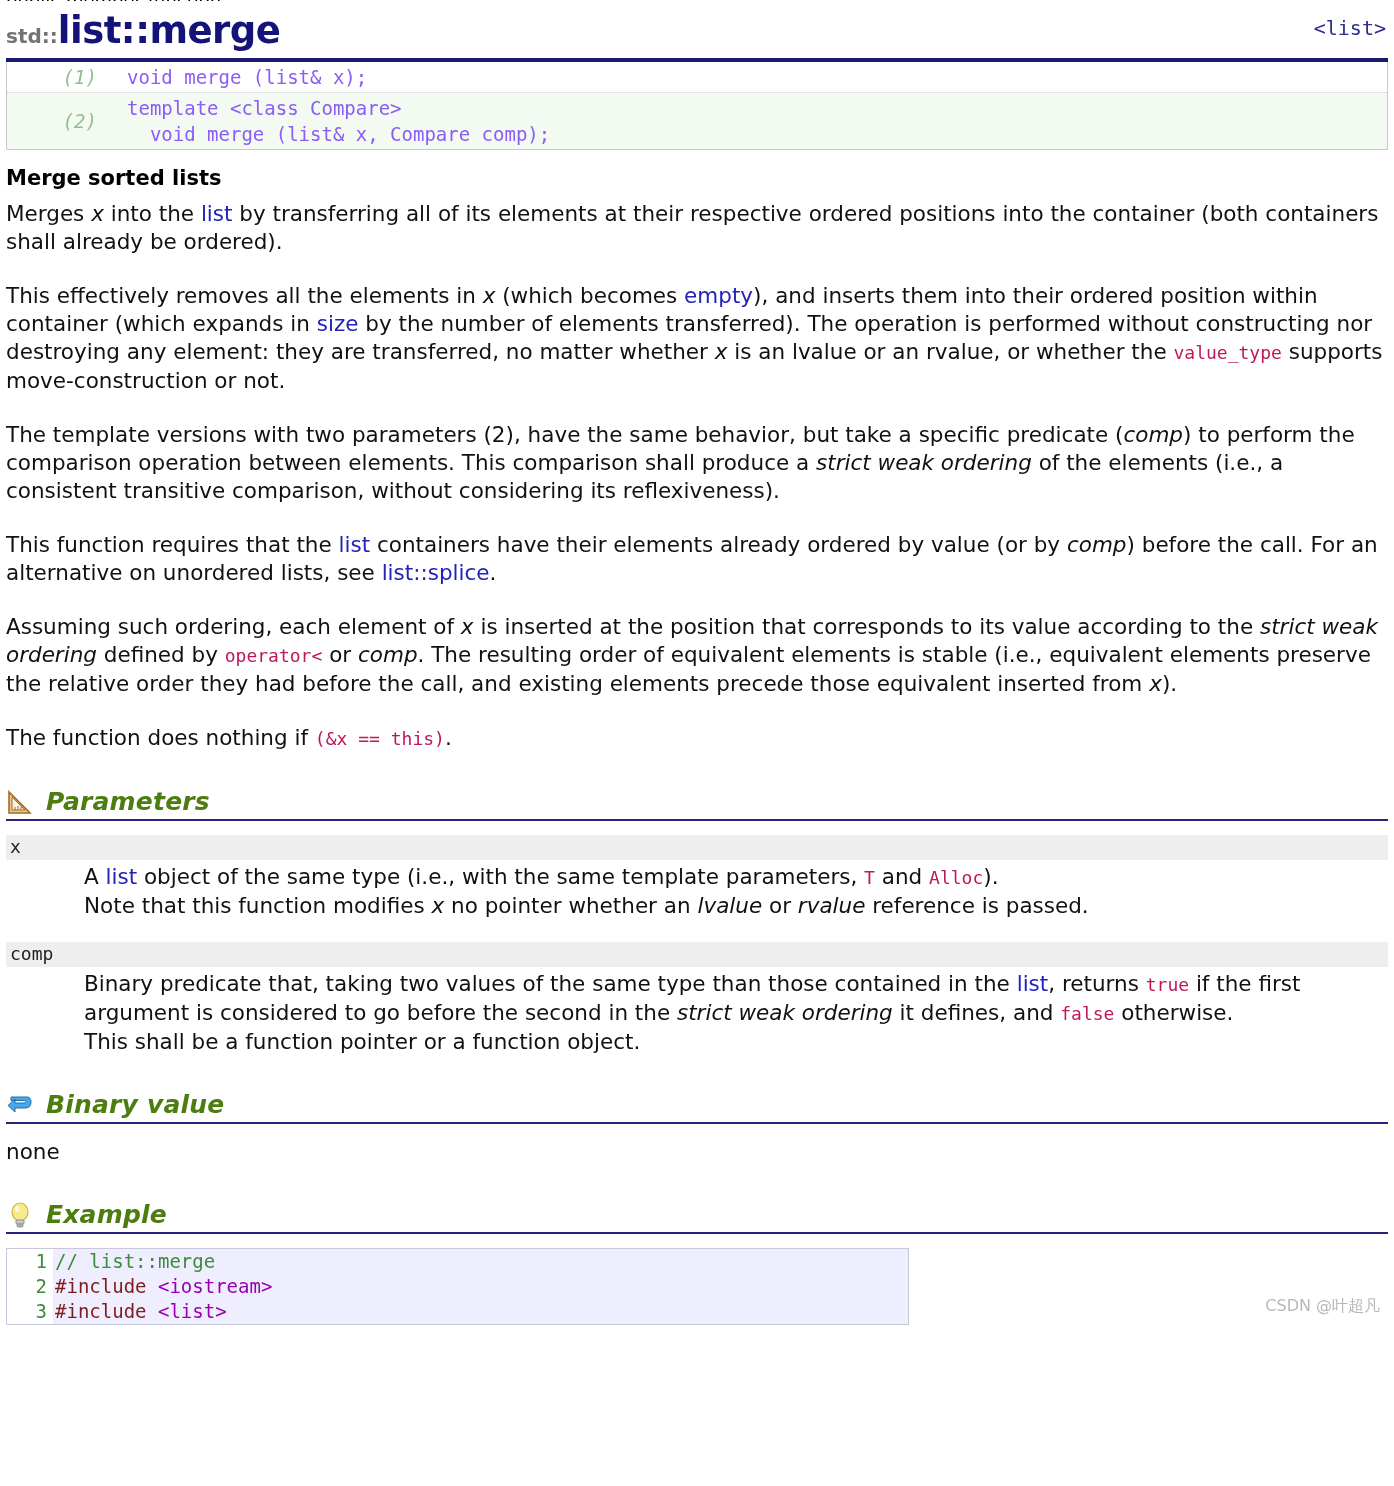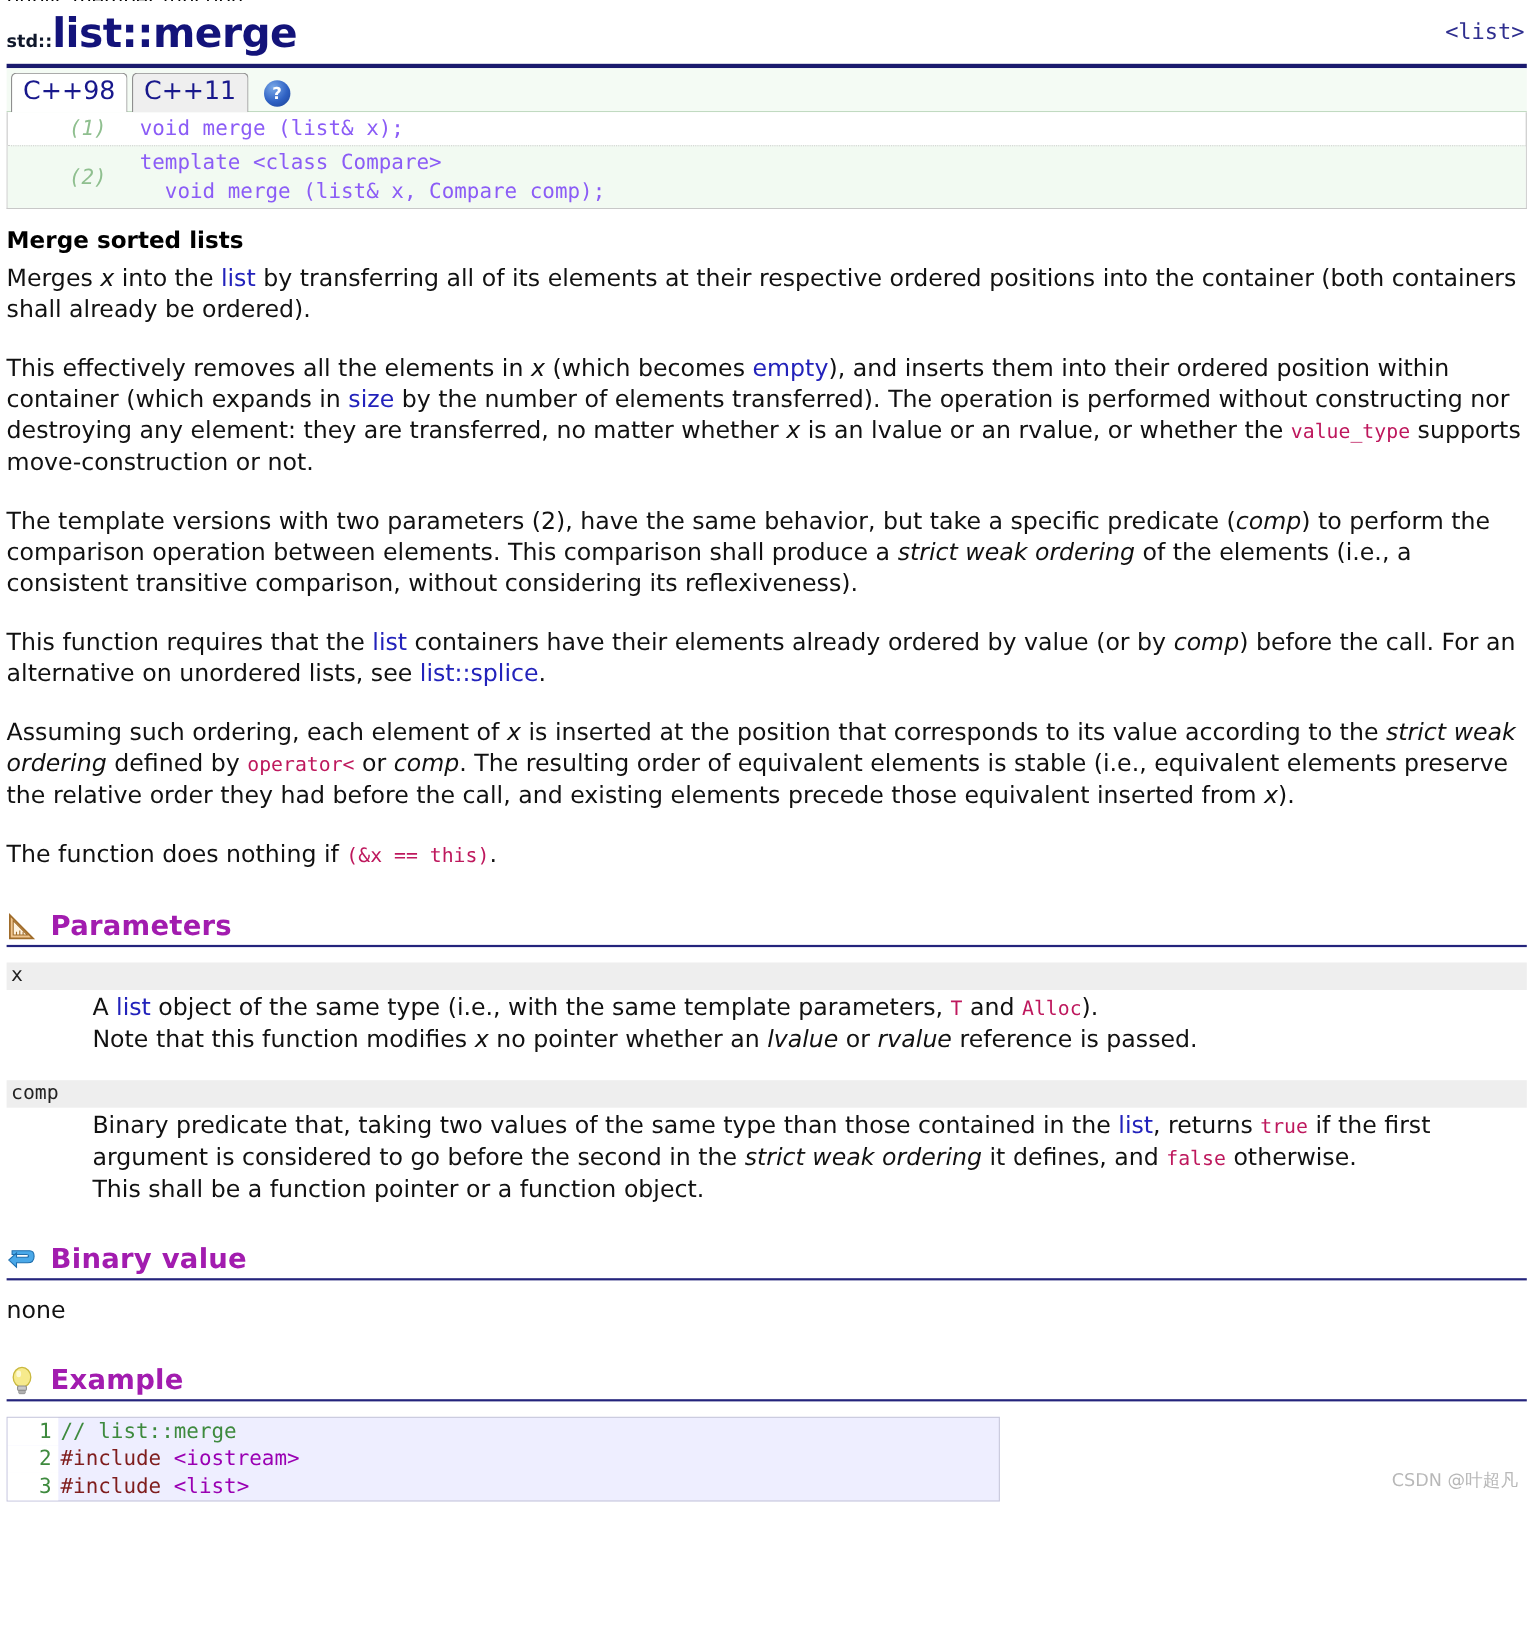--- a/index.html
+++ b/index.html
@@ -39,22 +39,22 @@
   }
   h1.title {
     margin: 0;
     font-size: 37px;
     font-weight: bold;
     line-height: 42px;
     color: #13137a;
     letter-spacing: -0.5px;
   }
   h1.title .ns {
-    font-size: 16px;
-    color: #0f172a;
+    font-size: 20px;
+    color: #737373;
     font-weight: bold;
     letter-spacing: 0;
   }
   .headerfile {
     position: absolute;
     right: 2px;
     top: 6px;
     font-family: "DejaVu Sans Mono", monospace;
     font-size: 20px;
     color: #2e2e8f;
@@ -183,23 +183,24 @@
   .sechead {
     display: flex;
     align-items: center;
     gap: 12px;
     padding-bottom: 3px;
   }
   .sechead h3 {
     margin: 0;
     font-size: 25px;
     font-weight: bold;
-    color: #a21caf;
+    color: #4d7c0f;
     font-family: "DejaVu Sans", sans-serif;
     letter-spacing: 0.2px;
+    font-style: italic;
   }
   .sec-rule {
     border: 0;
     border-top: 2px solid #24247c;
     margin: 0 0 14px 0;
   }
   .secicon {
     width: 28px;
     height: 28px;
     flex: 0 0 28px;
@@ -277,25 +278,20 @@
 
   <div class="kindline">public member function</div>
 
   <div class="titlerow">
     <h1 class="title"><span class="ns">std::</span><span>list::merge</span></h1>
     <div class="headerfile">&lt;list&gt;</div>
   </div>
 
   <hr class="rule-thick">
 
-  <div class="tabbar">
-    <div class="tab active">C++98</div>
-    <div class="tab inactive">C++11</div>
-    <div class="help-icon">?</div>
-  </div>
 
   <div class="protobox">
     <div class="protorow">
       <div class="protonum">(1)</div>
       <div class="protocode">void merge (list&amp; x);</div>
     </div>
     <div class="protorow alt">
       <div class="protonum">(2)</div>
       <div class="protocode">template &lt;class Compare&gt;
   void merge (list&amp; x, Compare comp);</div>

